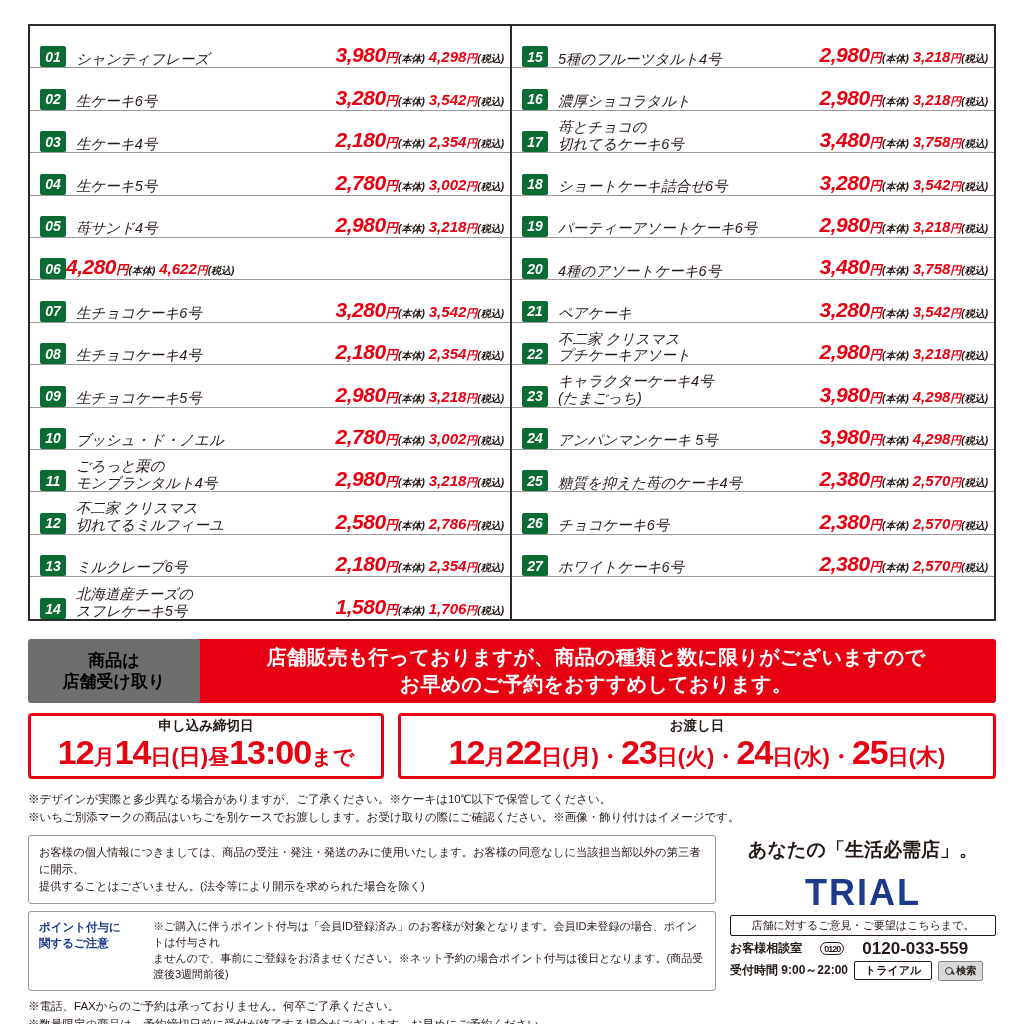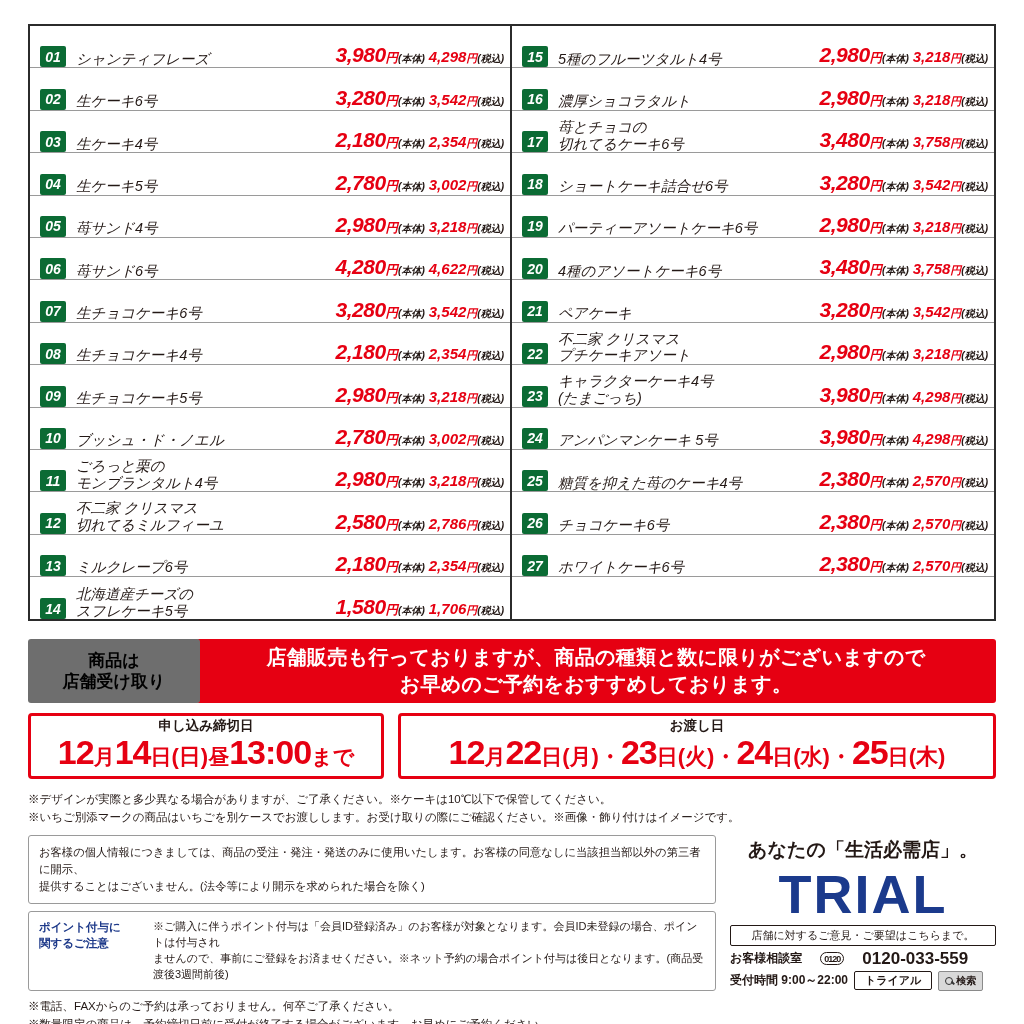--- a/index.html
+++ b/index.html
@@ -181,26 +181,26 @@
     padding-top:2px;
   }
   .slogan {
     font-size:19px;
     font-weight:bold;
     color:#231815;
     letter-spacing:0px;
     margin-bottom:2px;
   }
   .trial {
-    font-size:54px;
+    font-size:36px;
     font-weight:bold;
     color:#1b3a8c;
     letter-spacing:2px;
     line-height:1;
-    margin:2px 0 4px 0;
+    margin:10px 0 4px 0;
   }
   .opinion {
     border:1px solid #231815;
     border-radius:2px;
     font-size:11px;
     padding:2px 8px;
     margin-bottom:3px;
     width:100%;
     text-align:center;
   }
@@ -288,21 +288,20 @@
           <div class="name">生ケーキ5号</div>
           <div class="price"><span class="big">2,780</span><span class="yen">円</span><span class="tag">(本体)</span><span class="sep"></span><span class="mid">3,002</span><span class="midyen">円</span><span class="tag2">(税込)</span></div>
         </div>
         <div class="row">
           <div class="num">05</div>
           <div class="name">苺サンド4号</div>
           <div class="price"><span class="big">2,980</span><span class="yen">円</span><span class="tag">(本体)</span><span class="sep"></span><span class="mid">3,218</span><span class="midyen">円</span><span class="tag2">(税込)</span></div>
         </div>
         <div class="row">
           <div class="num">06</div>
-          <div class="name">苺サンド6号</div>
           <div class="price"><span class="big">4,280</span><span class="yen">円</span><span class="tag">(本体)</span><span class="sep"></span><span class="mid">4,622</span><span class="midyen">円</span><span class="tag2">(税込)</span></div>
         </div>
         <div class="row">
           <div class="num">07</div>
           <div class="name">生チョコケーキ6号</div>
           <div class="price"><span class="big">3,280</span><span class="yen">円</span><span class="tag">(本体)</span><span class="sep"></span><span class="mid">3,542</span><span class="midyen">円</span><span class="tag2">(税込)</span></div>
         </div>
         <div class="row">
           <div class="num">08</div>
           <div class="name">生チョコケーキ4号</div>

